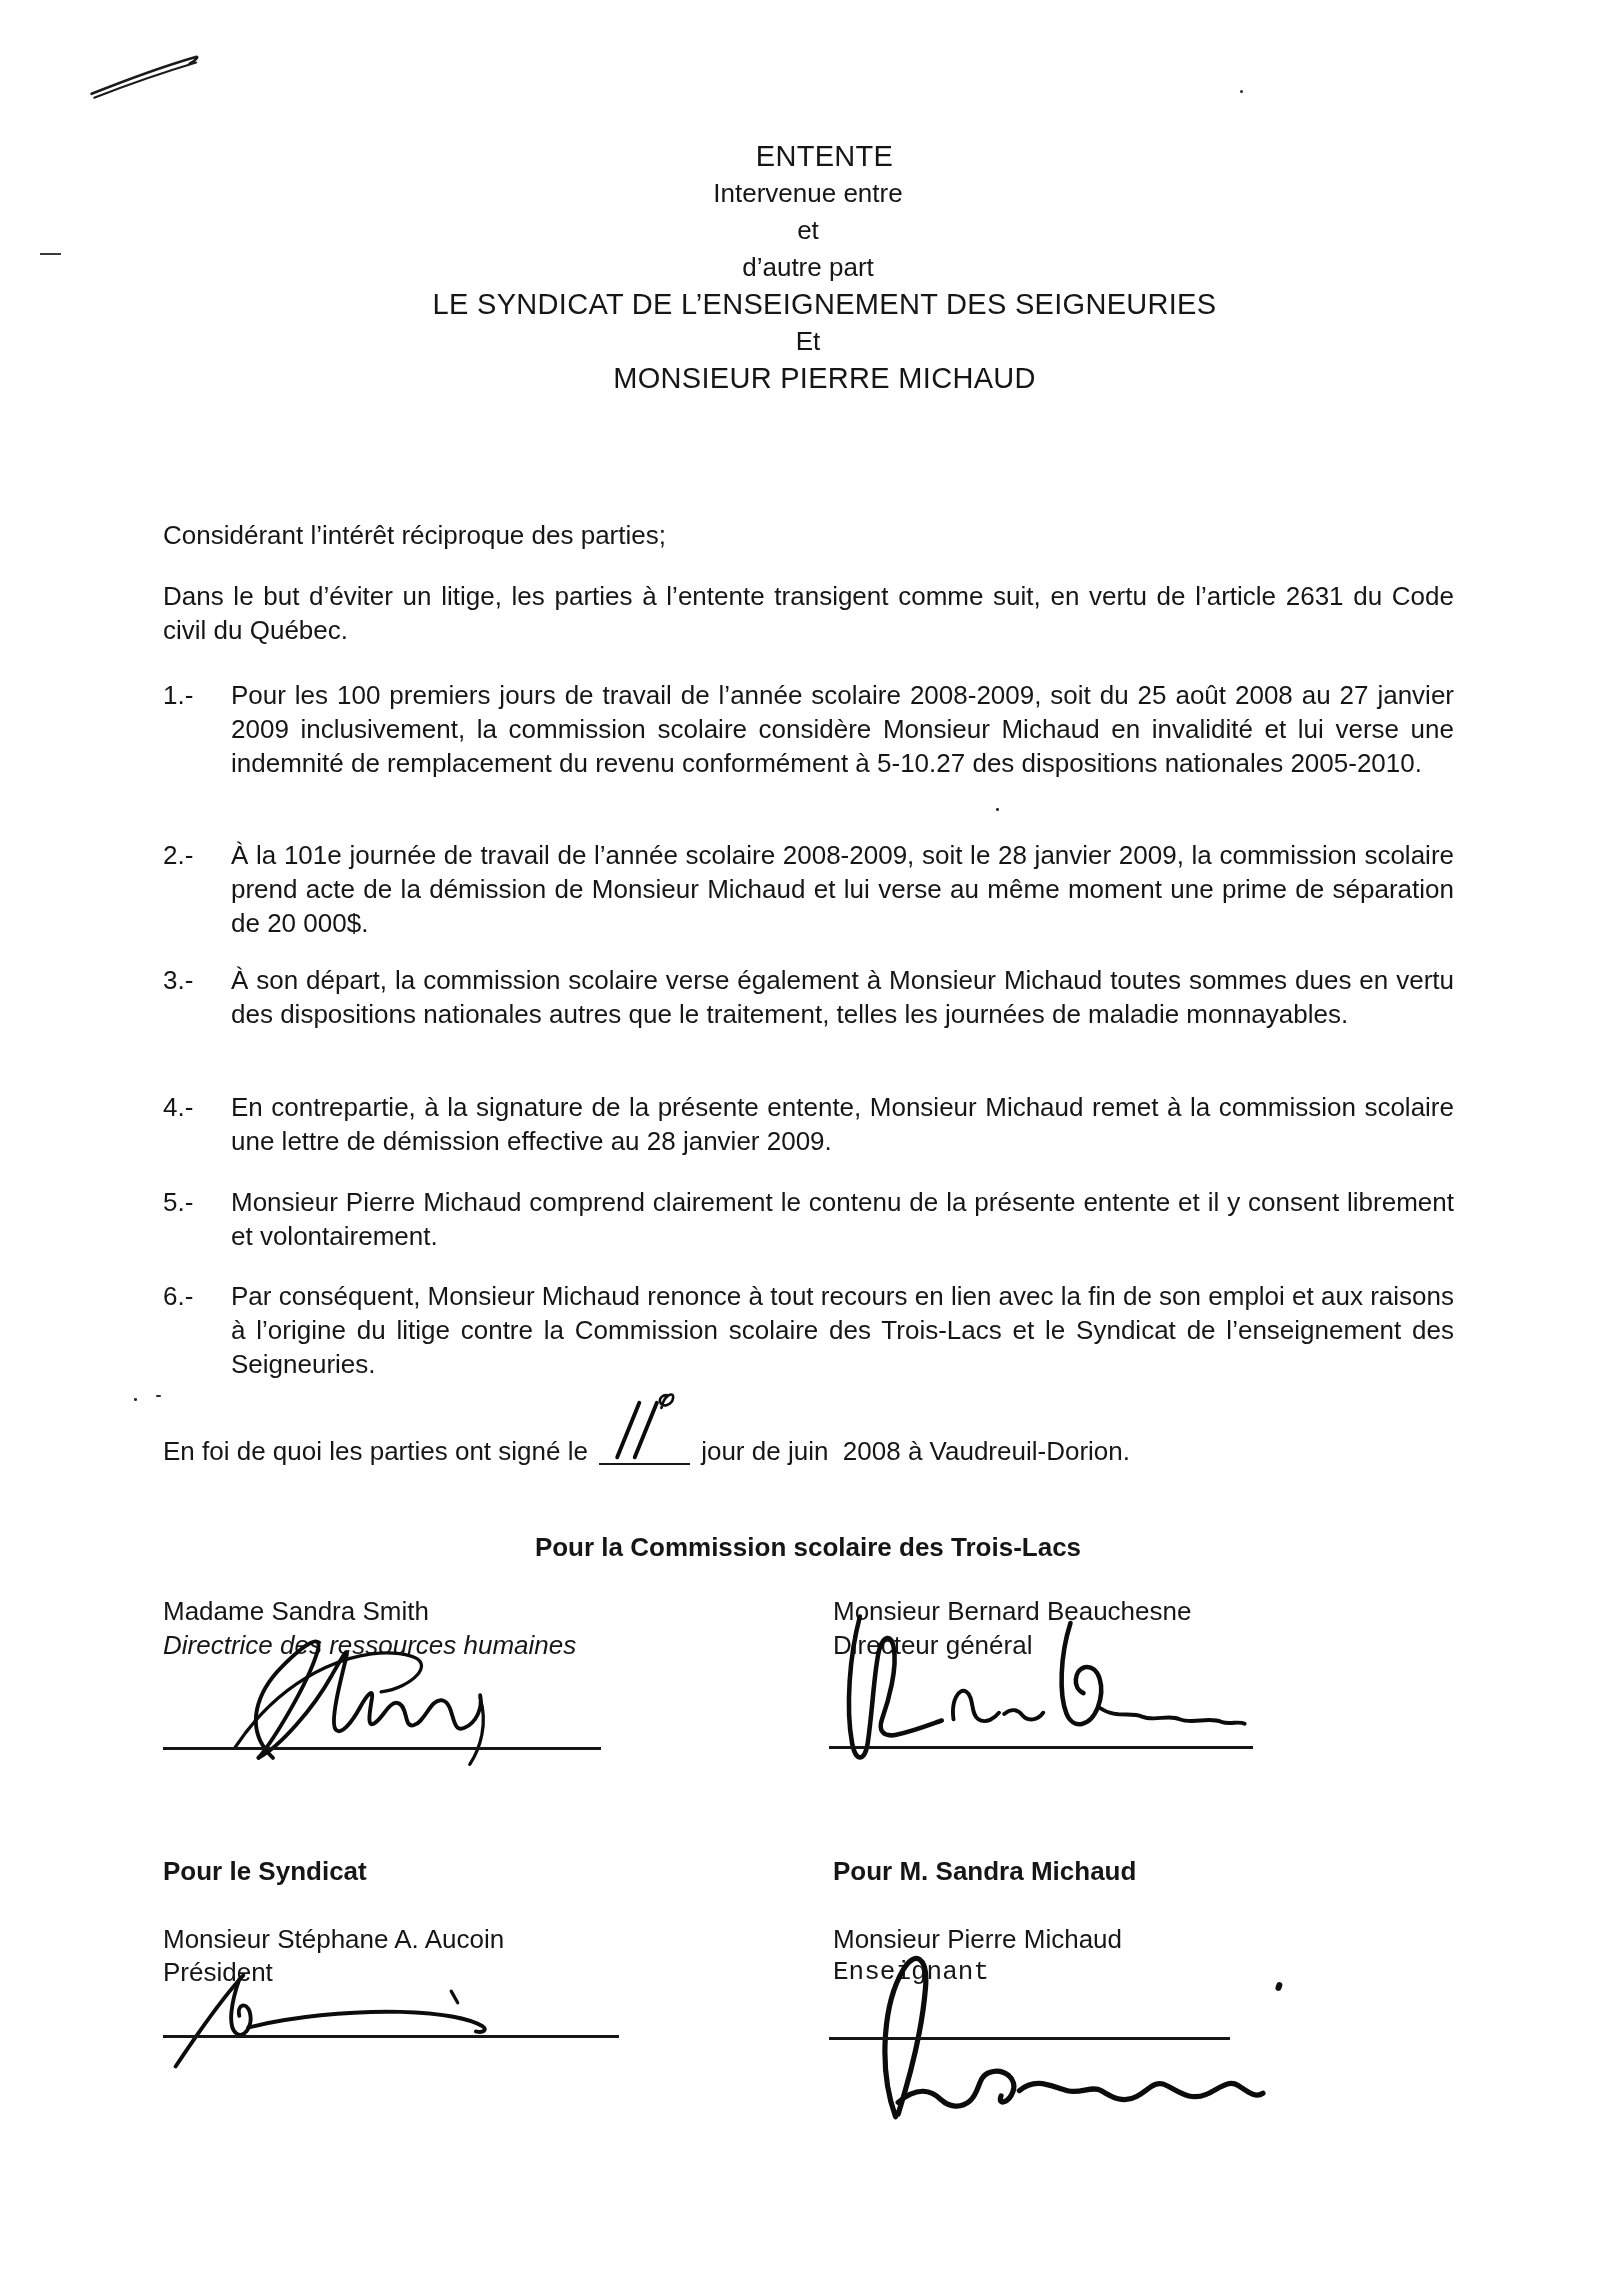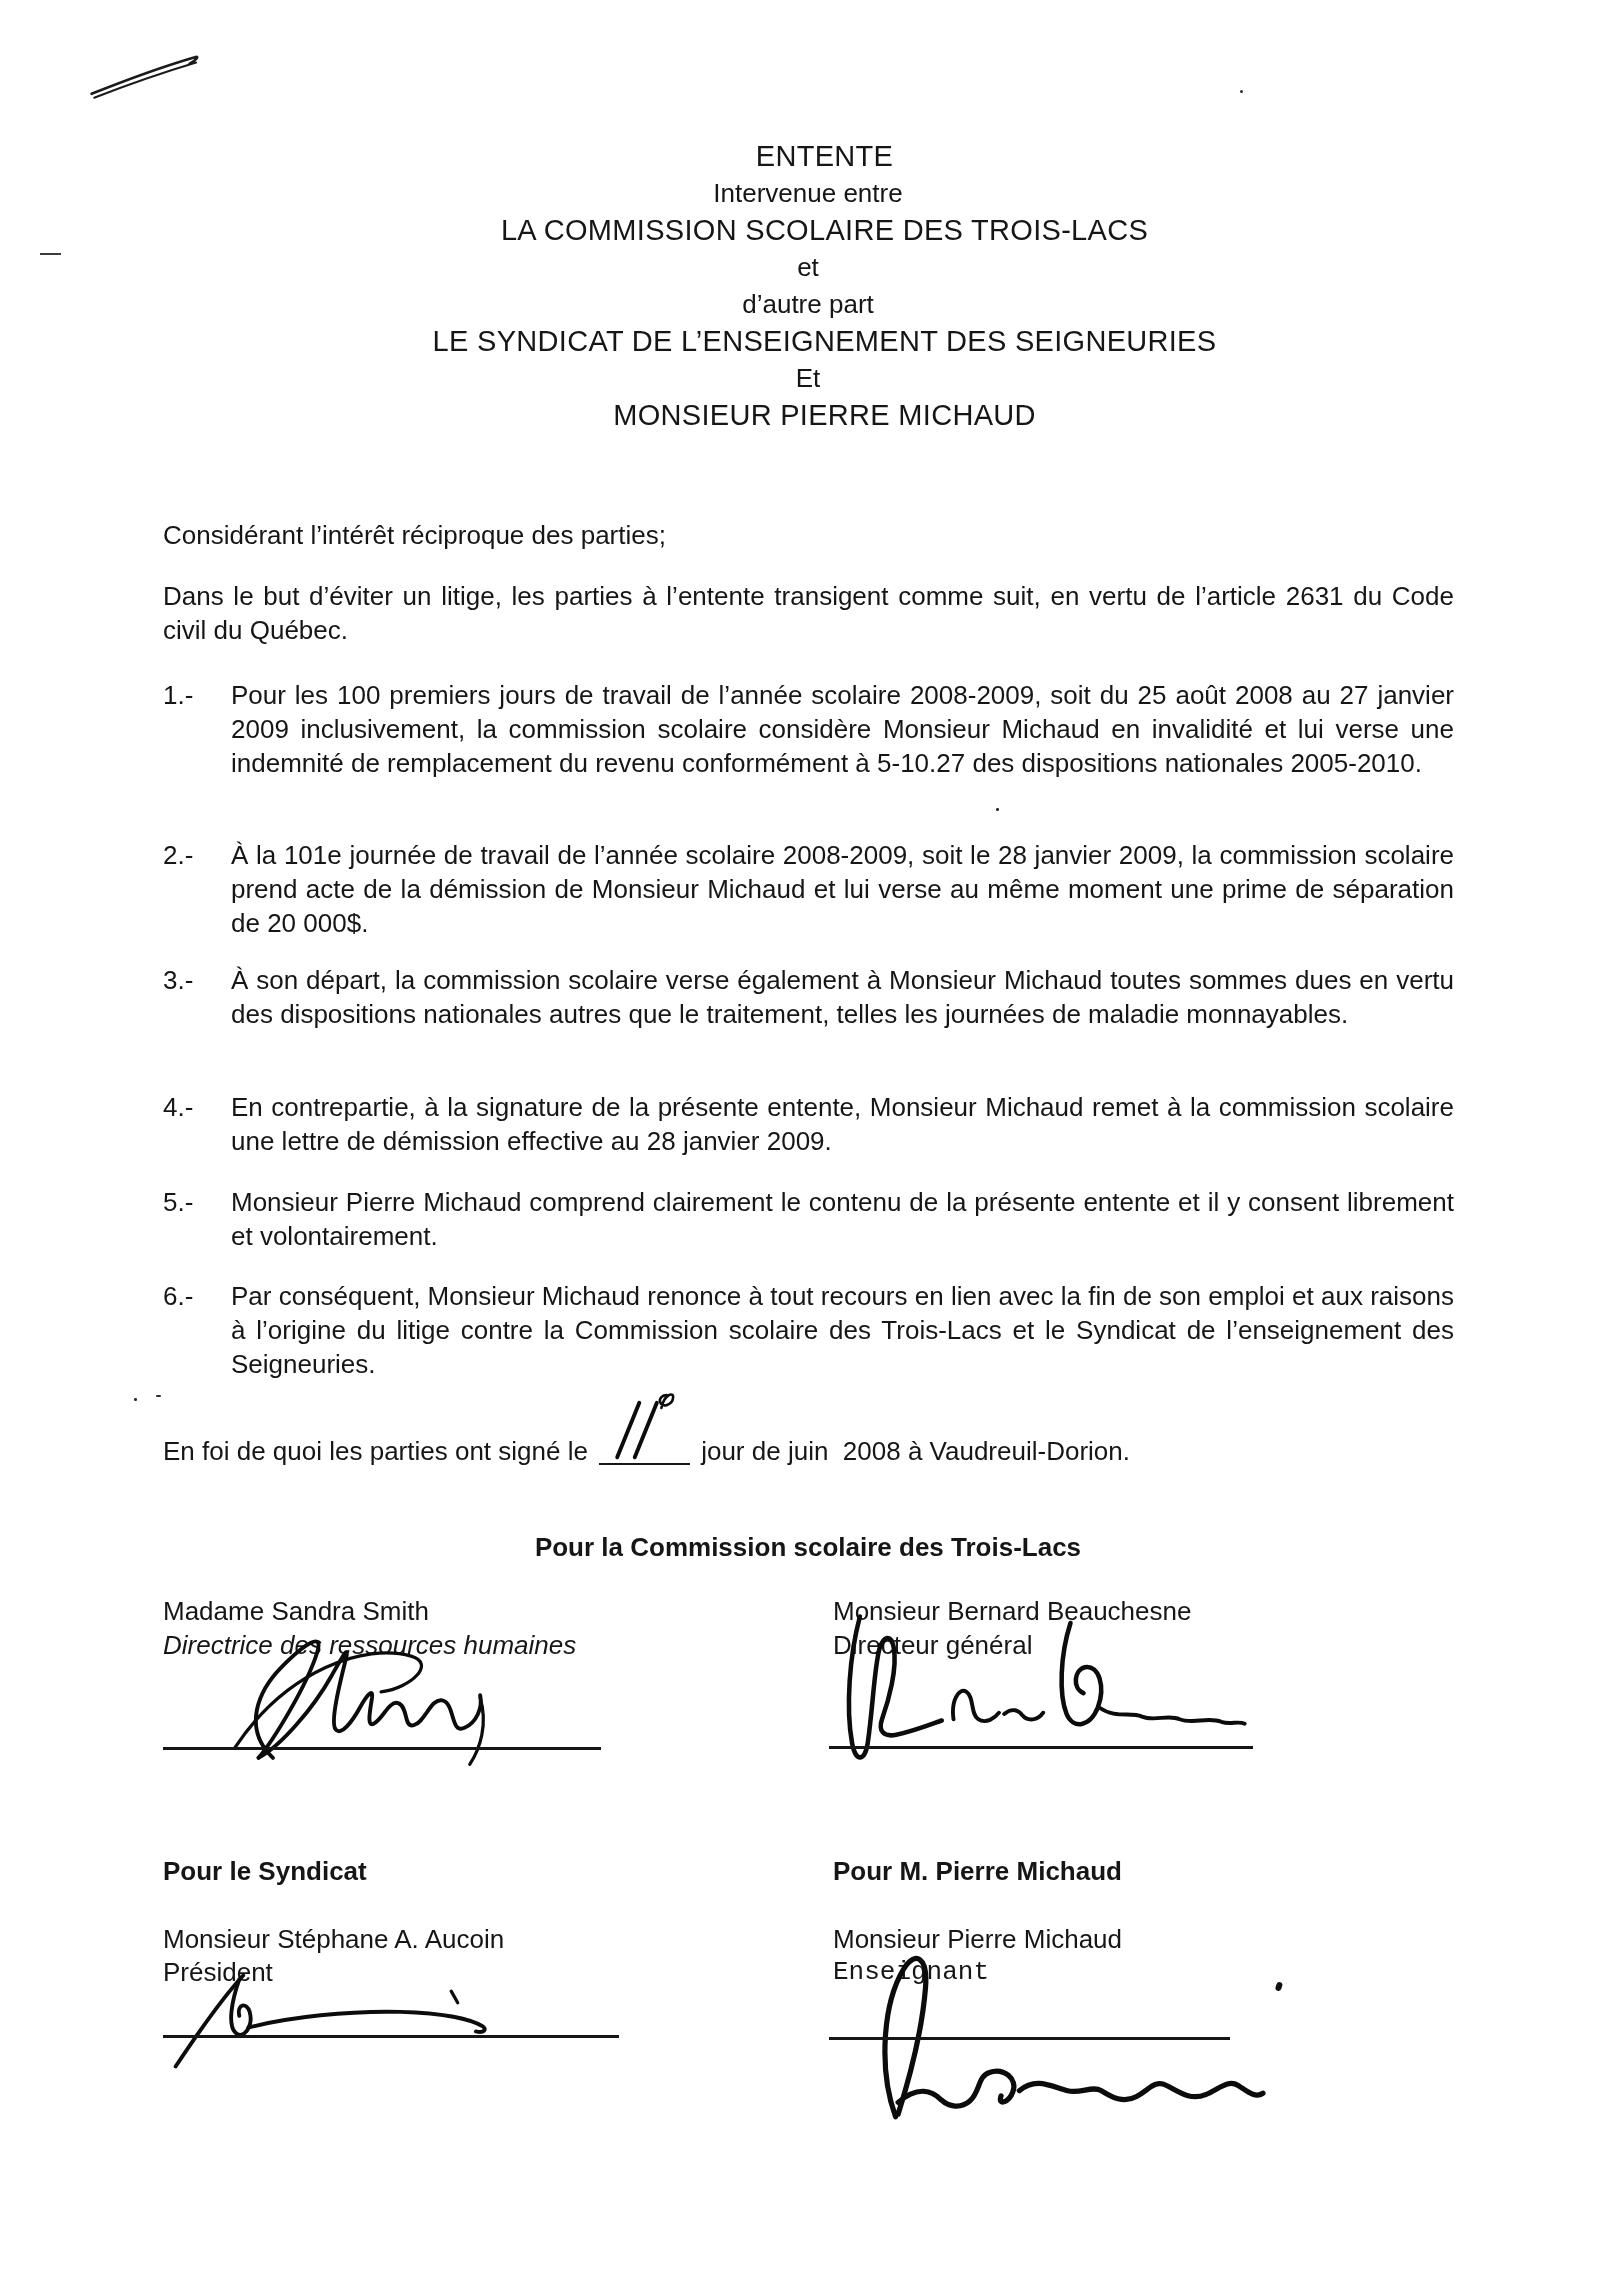--- a/index.html
+++ b/index.html
@@ -67,21 +67,20 @@
   <div class="artifact" style="left:40px;top:253px;width:21px;height:2px;background:#3a3a3a;"></div>
   <div class="speck" style="left:1240px;top:90px;width:3.3px;height:3.3px;"></div>
   <div class="speck" style="left:996px;top:808px;width:2.6px;height:2.6px;"></div>
   <div class="speck" style="left:134px;top:1398px;width:2.6px;height:2.6px;"></div>
   <div class="speck" style="left:156px;top:1395px;width:4.6px;height:2px;border-radius:1.3px;"></div>
   <div class="speck" style="left:1276px;top:1982px;width:5.9px;height:8.5px;border-radius:3.3px;transform:rotate(18deg);background:#111;"></div>
 
   <div class="header">
     <div class="h-caps">ENTENTE</div>
     <div class="h-mixed">Intervenue entre</div>
-    <div class="h-caps">LA COMMISSION SCOLAIRE DES TROIS-LACS</div>
     <div class="h-mixed">et</div>
     <div class="h-mixed">d’autre part</div>
     <div class="h-caps">LE SYNDICAT DE L’ENSEIGNEMENT DES SEIGNEURIES</div>
     <div class="h-mixed">Et</div>
     <div class="h-caps">MONSIEUR PIERRE MICHAUD</div>
   </div>
 
   <p class="para" style="top:518px;">Considérant l’intérêt réciproque des parties;</p>
   <p class="para just" style="top:579px;">Dans le but d’éviter un litige, les parties à l’entente transigent comme suit, en vertu de l’article 2631 du Code civil du Québec.</p>
 
@@ -139,21 +138,21 @@
 
   <svg class="sig-svg" style="left:836px;top:1610px;width:430px;height:156px;" viewBox="0 0 660 240">
     <path d="M36,10 C20,70 14,150 24,205 C30,236 44,232 48,205 C56,150 58,90 66,60 C72,40 84,36 88,58 C94,90 80,140 70,168 C64,186 72,196 92,192 C120,186 150,174 162,170" stroke-width="7"></path>
     <path d="M180,168 C176,140 188,118 200,126 C212,134 206,160 218,168 C230,176 244,166 250,158 M258,160 C270,150 280,154 286,162 C294,172 310,170 318,158" stroke-width="6"></path>
     <path d="M360,20 C344,70 342,130 354,160 C364,184 390,180 402,150 C414,118 404,84 382,88 C366,92 362,120 380,128" stroke-width="7"></path>
     <path d="M404,150 C430,168 452,156 470,164 C490,172 510,160 528,168 C548,176 572,164 592,172 C606,177 618,170 628,175" stroke-width="6"></path>
   </svg>
   <div class="sig-line" style="left:829px;top:1746px;width:424px;"></div>
 
   <div class="sig-label bold" style="left:163px;top:1854px;">Pour le Syndicat</div>
-  <div class="sig-label bold" style="left:833px;top:1854px;">Pour M. Pierre Michaud</div>
+  <div class="sig-label bold" style="left:833px;top:1854px;">Pour M. Sandra Michaud</div>
 
   <div class="sig-label" style="left:163px;top:1922px;text-align:right;">Monsieur Stéphane A. Aucoin</div>
   <div class="sig-label" style="left:163px;top:1955px;">Président</div>
   <div class="sig-label" style="left:833px;top:1922px;">Monsieur Pierre Michaud</div>
   <div class="sig-label" style="left:833px;top:1955px;font-family:Liberation Mono, monospace;">Enseignant</div>
 
   <svg class="sig-svg" style="left:166px;top:1969px;width:456px;height:104px;" viewBox="0 0 700 160">
     <path d="M14,150 C50,96 90,40 118,10" stroke-width="6"></path>
     <path d="M112,16 C100,50 94,86 106,98 C118,110 134,88 128,66 C123,50 108,54 112,72" stroke-width="6"></path>
     <path d="M126,90 C190,74 280,64 360,66 C430,68 470,78 486,88 C494,93 488,99 476,96" stroke-width="6"></path>

